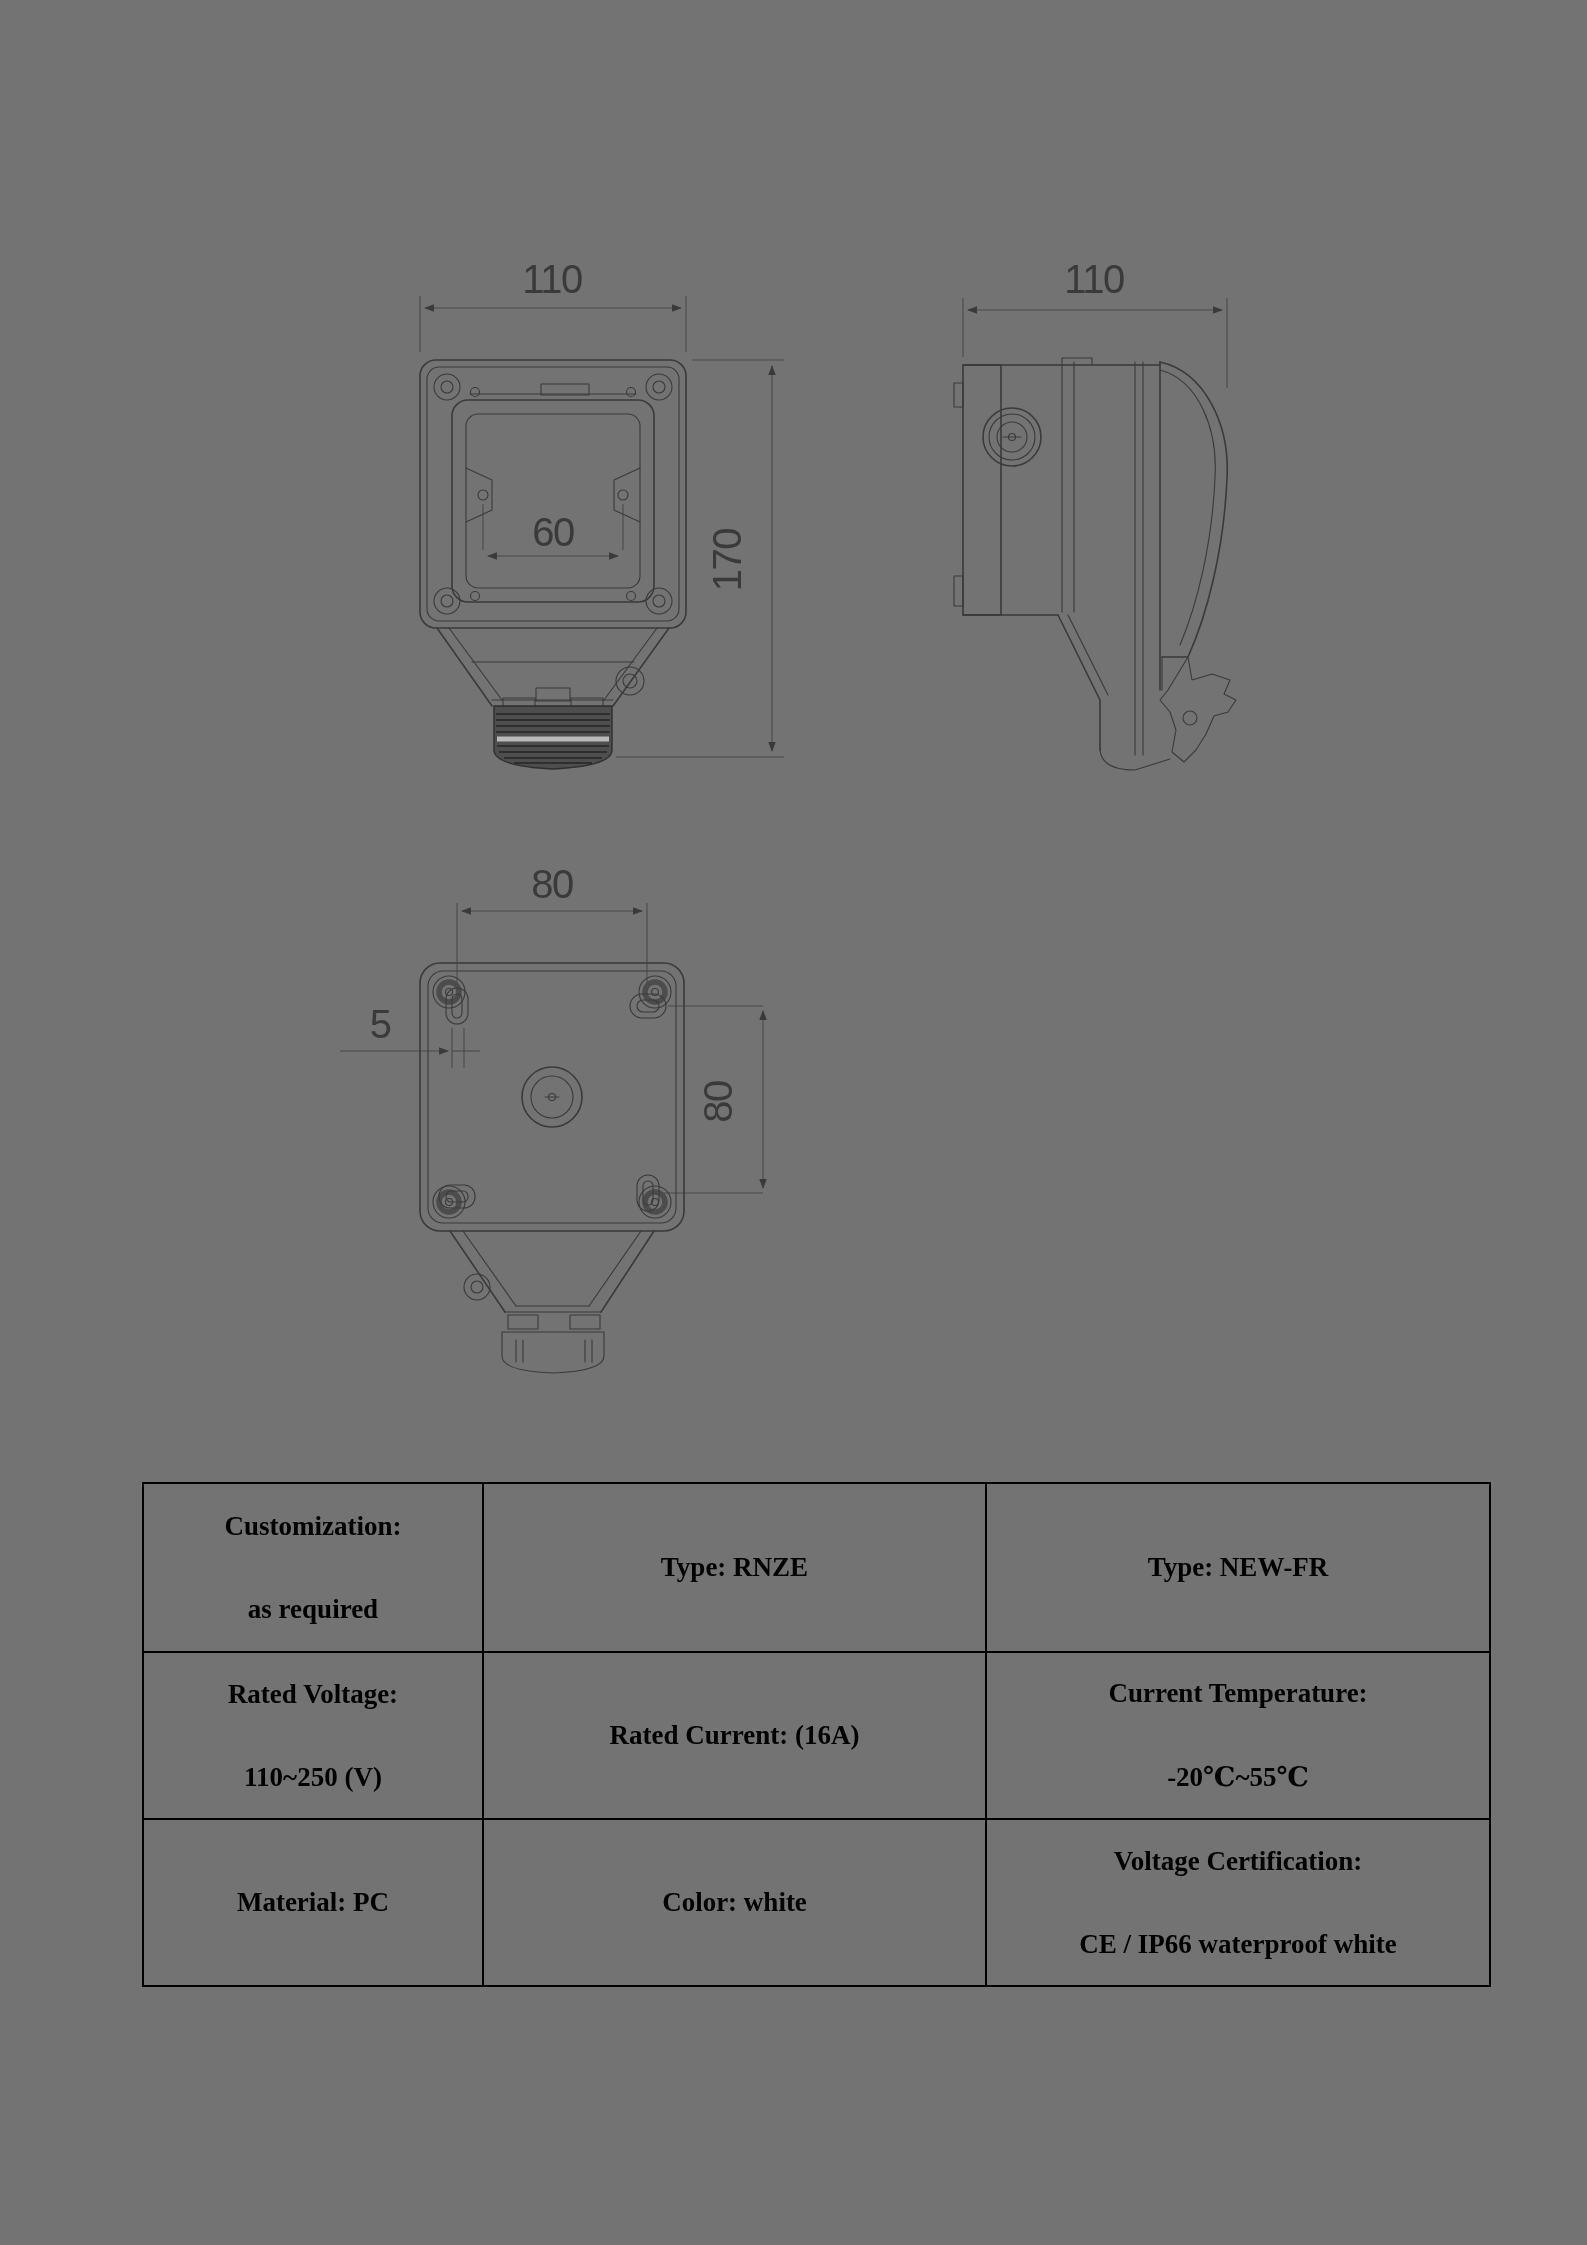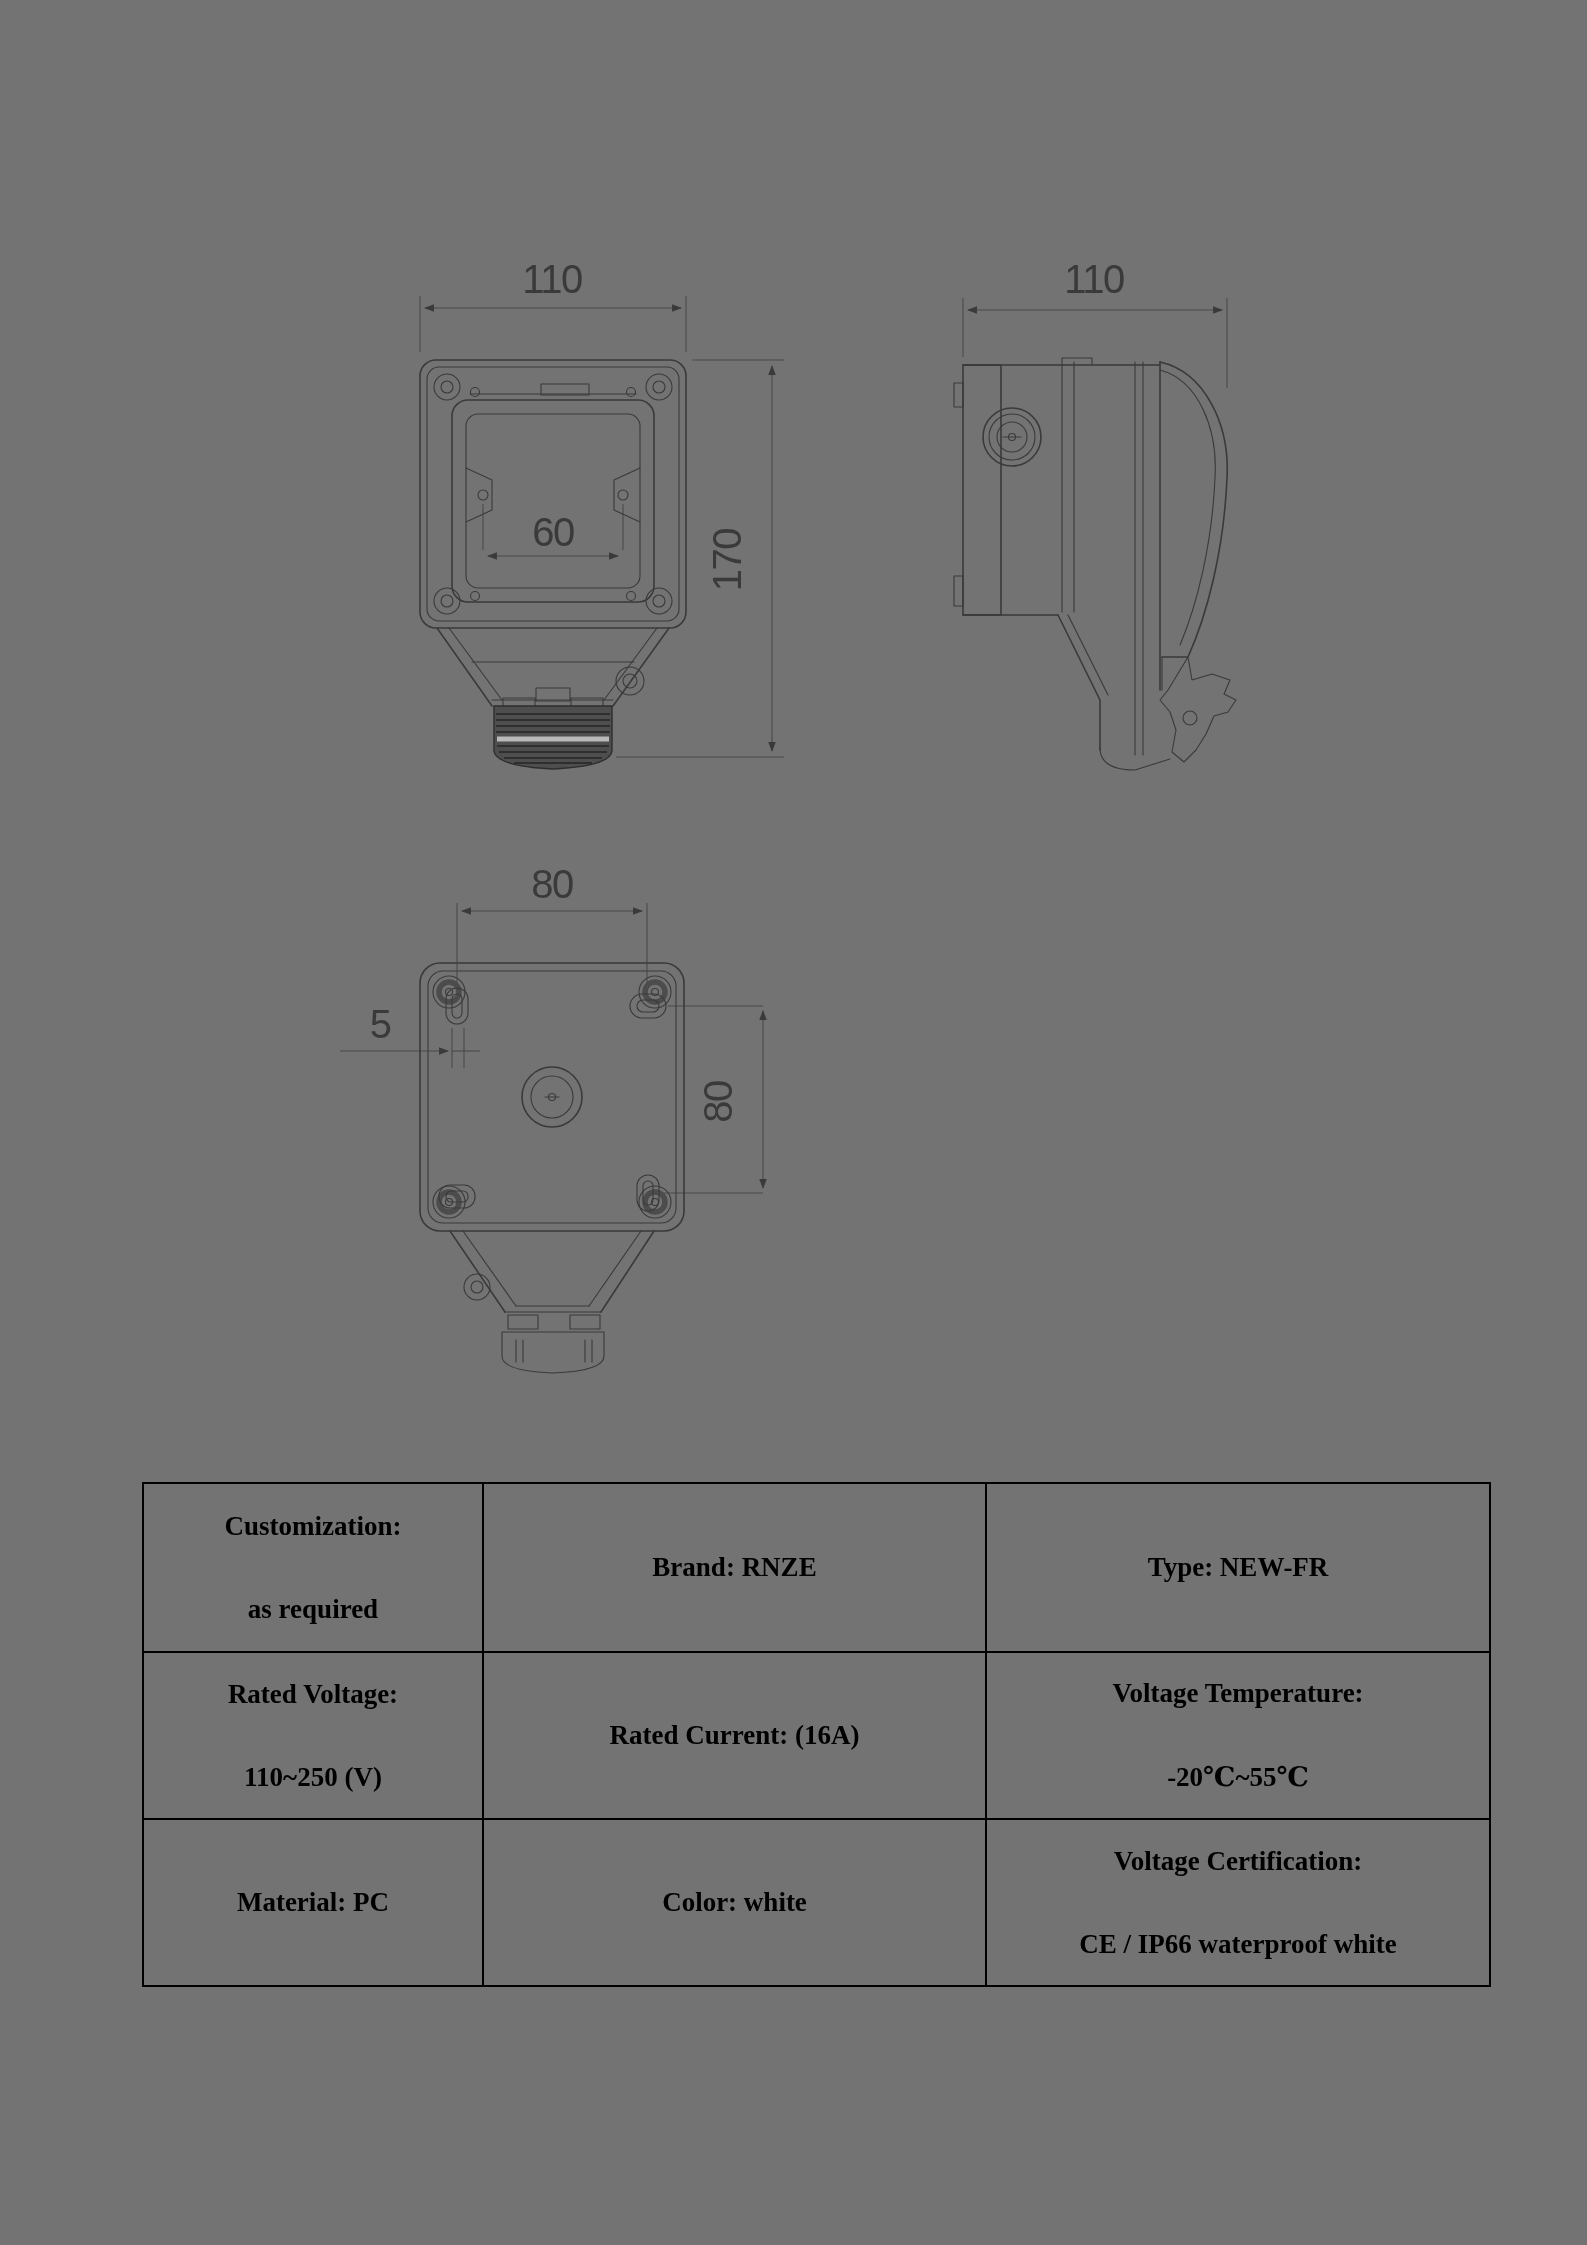--- a/index.html
+++ b/index.html
@@ -259,39 +259,39 @@
       </colgroup>
   <tbody>
     <tr class="r1">
       <td>
         <div class="cell-lines">
           <div>Customization:</div>
           <div>as required</div>
         </div>
       </td>
       <td>
-        <div>Brand:  RNZE</div>
+        <div>Type:  RNZE</div>
       </td>
       <td>
         <div>Type:  NEW-FR</div>
       </td>
     </tr>
     <tr class="r2">
       <td>
         <div class="cell-lines">
           <div>Rated Voltage:</div>
           <div>110~250 (V)</div>
         </div>
       </td>
       <td>
         <div>Rated Current: (16A)</div>
       </td>
       <td>
         <div class="cell-lines">
-          <div>Voltage Temperature:</div>
+          <div>Current Temperature:</div>
           <div>-20℃~55℃</div>
         </div>
       </td>
     </tr>
     <tr class="r3">
       <td>
         <div>Material:  PC</div>
       </td>
       <td>
         <div>Color: white</div>

